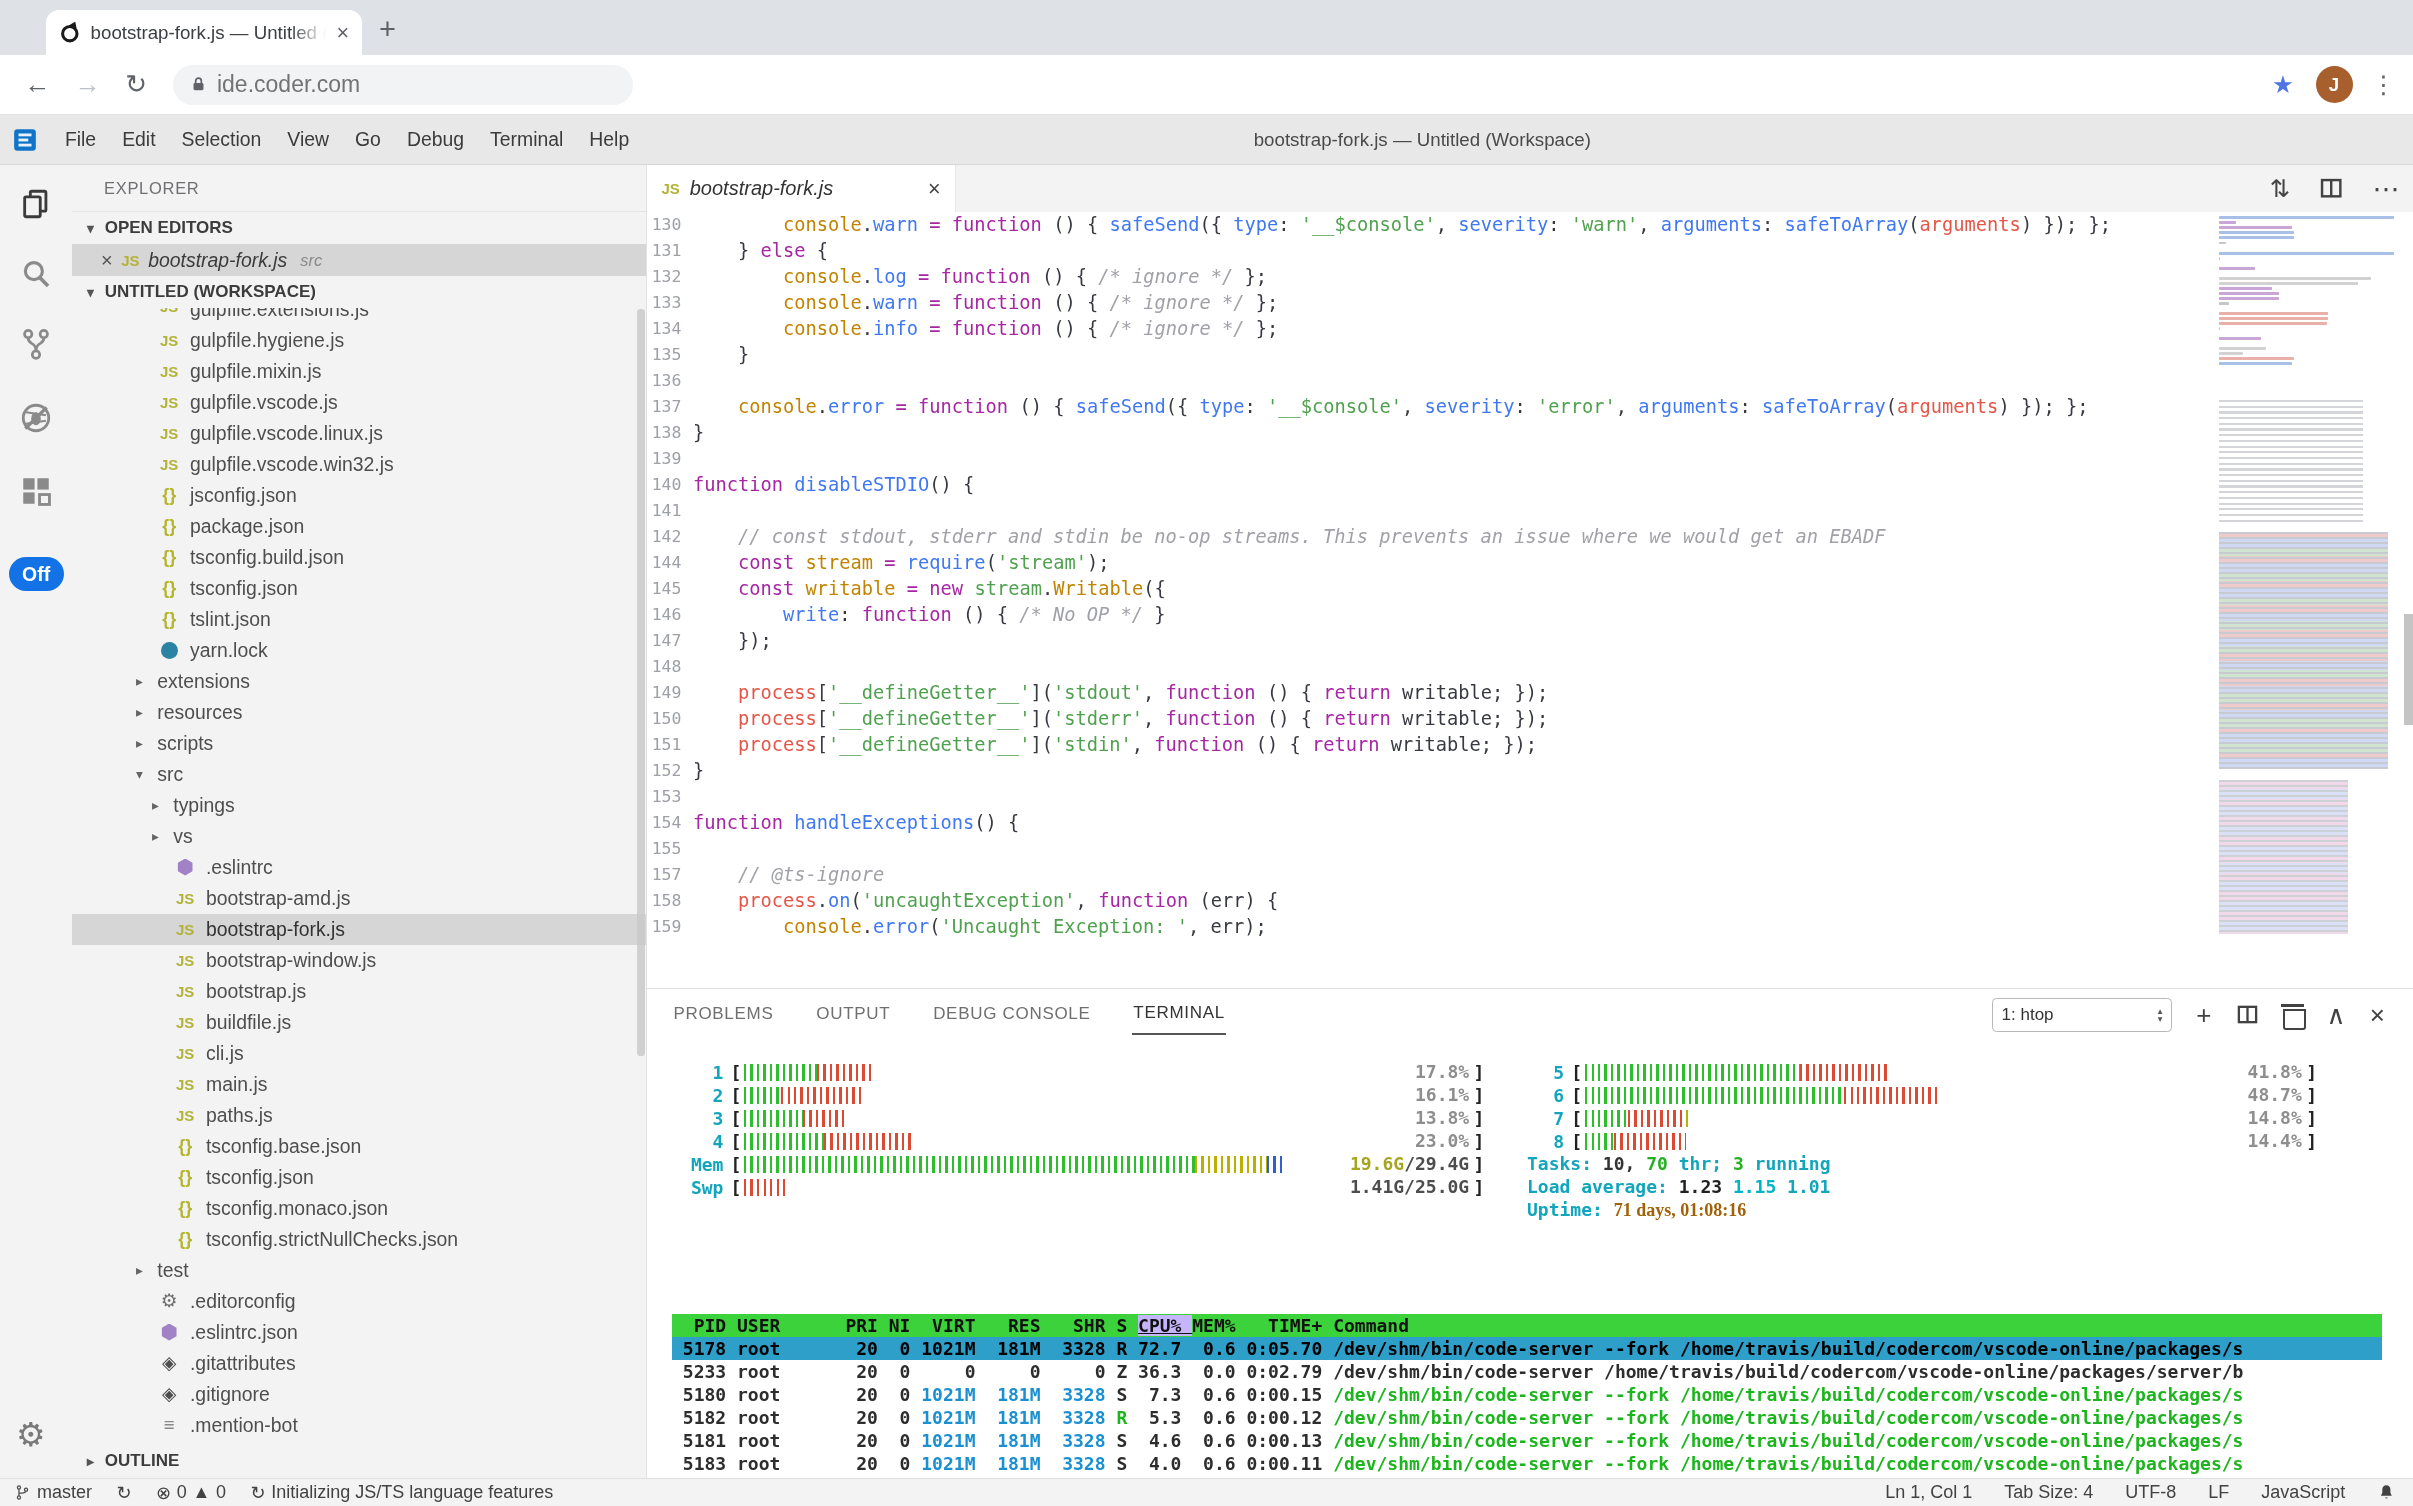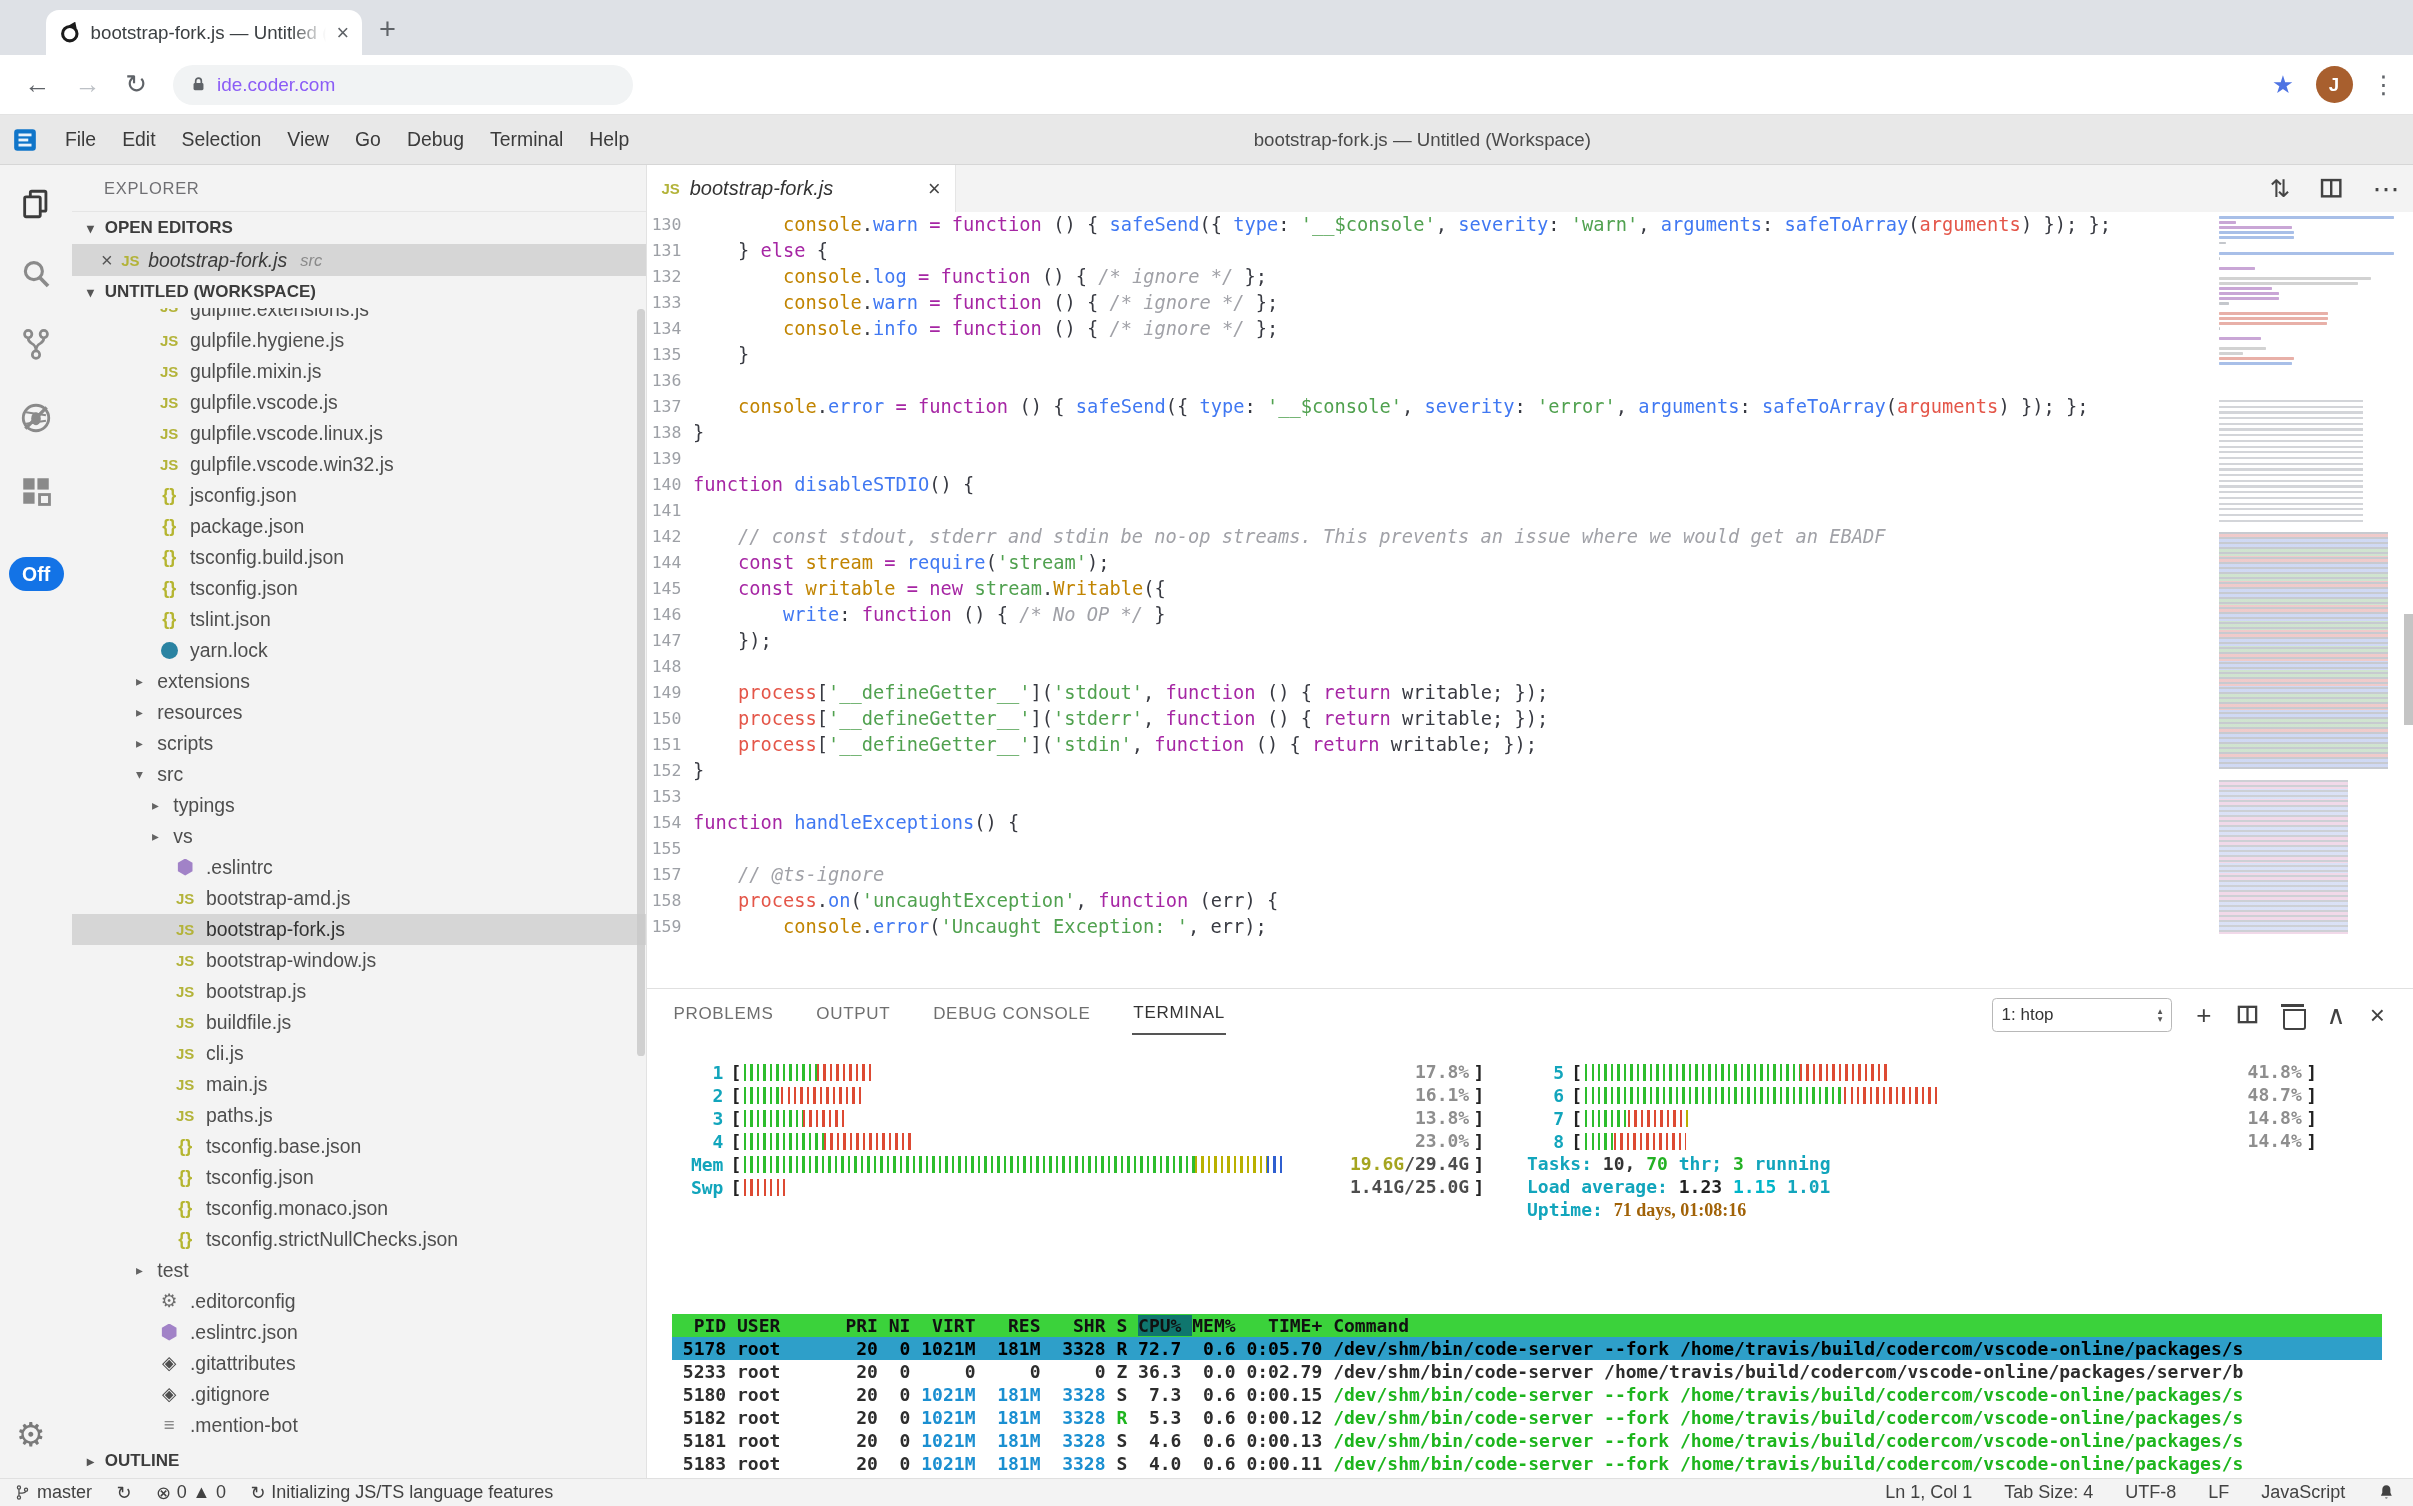--- a/index.html
+++ b/index.html
@@ -15,21 +15,21 @@
   .btab-title{font-size:18.7px;color:#3c4043;white-space:nowrap;overflow:hidden;flex:1;
     -webkit-mask-image:linear-gradient(90deg,#000 85%,transparent);mask-image:linear-gradient(90deg,#000 85%,transparent);}
   .btab-close{font-size:21.6px;color:#5f6368;line-height:1;}
   .newtab{position:absolute;left:379px;top:13px;font-size:29px;color:#5f6368;}
   .urlrow{position:absolute;left:0;top:55px;width:100%;height:60px;background:#fff;
     display:flex;align-items:center;border-bottom:0.7px solid #e3e3e3;}
   .navbtn{font-size:26px;color:#5f6368;margin-left:24.4px;}
   .navbtn.disabled{color:#bdc1c6;}
   .urlpill{margin-left:26px;height:40px;flex:0 0 460px;background:#f1f3f4;border-radius:20px;
     display:flex;align-items:center;padding:0 17px;gap:10px;}
-  .urltext{font-size:19px;color:#8b5cf6;}
+  .urltext{font-size:23px;color:#737373;}
   .urlrow-spacer{flex:1;}
   .star{font-size:24.4px;color:#4f74e3;margin-right:21.6px;}
   .avatar{width:37px;height:37px;border-radius:50%;background:#a85f2e;color:#fff;font-size:18.7px;
     font-weight:bold;display:flex;align-items:center;justify-content:center;margin-right:18.7px;}
   .dots{font-size:24.4px;color:#5f6368;margin-right:16px;letter-spacing:1.4px;}
 
   
   .menubar{position:absolute;left:0;top:115px;width:100%;height:50px;background:#e8e8e8;
     border-bottom:0.7px solid #d6d6d6;display:flex;align-items:center;}
   .vslogo{margin:0 14.4px 0 11.5px;}
@@ -131,21 +131,21 @@
   .seg-y{background:repeating-linear-gradient(90deg,#b9b000 0 2.2px,transparent 2.2px 6.5px);}
   .seg-b{background:repeating-linear-gradient(90deg,#2f5fd0 0 2.2px,transparent 2.2px 6.5px);}
   .mpct{position:absolute;right:1.4px;top:-2.9px;color:#8e8e8e;}
   .mem-used{color:#a5a520;} .mem-total{color:#4d4d4d;} .swp-val{color:#4d4d4d;}
   .trow-txt{height:23px;white-space:pre;}
   .t-cy{color:#12a5bc;} .t-gr{color:#23b123;} .t-dk{color:#333;}
   .t-dkb{color:#222;font-weight:bold;} .t-cyb{color:#00b4c8;} .t-blb{color:#a16207;font-family:Liberation Serif, serif;}
   .ptable{position:absolute;left:0px;top:253px;right:0;}
   .trow{height:23px;line-height:23px;white-space:pre;color:#2d2d2d;}
   .thead{background:#3bd23b;color:#111;}
-  .hcpu{background:#0f766e;}
+  .hcpu{background:#c4b5fd;text-decoration:underline;}
   .tselrow{background:#2e9fc9;}
   .tselrow span{color:#000 !important;}
   .cell-blue{color:#1a8fd1;} .cell-grn{color:#1db51d;} .cmd-grn{color:#1db51d;}
 
   
   .statusbar{position:absolute;left:0;top:1478px;width:100%;height:28px;background:#f3f3f3;
     border-top:0.7px solid #e0e0e0;display:flex;align-items:center;font-size:18px;color:#424242;}
   .sb-left{display:flex;align-items:center;gap:24.4px;margin-left:14.4px;}
   .sb-item{display:flex;align-items:center;gap:5.7px;}
   .sb-ico{font-size:18px;}

